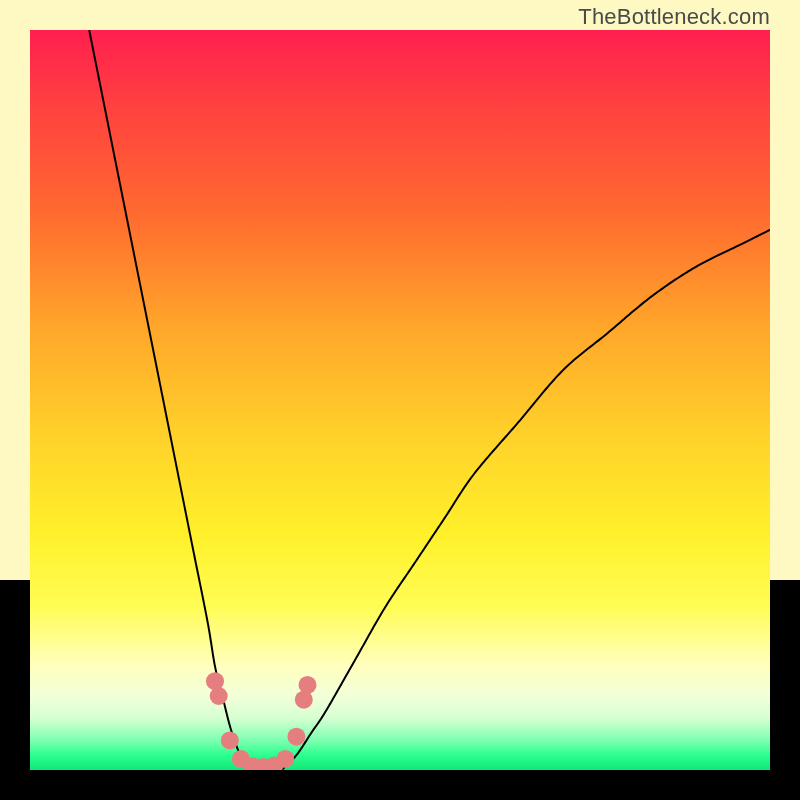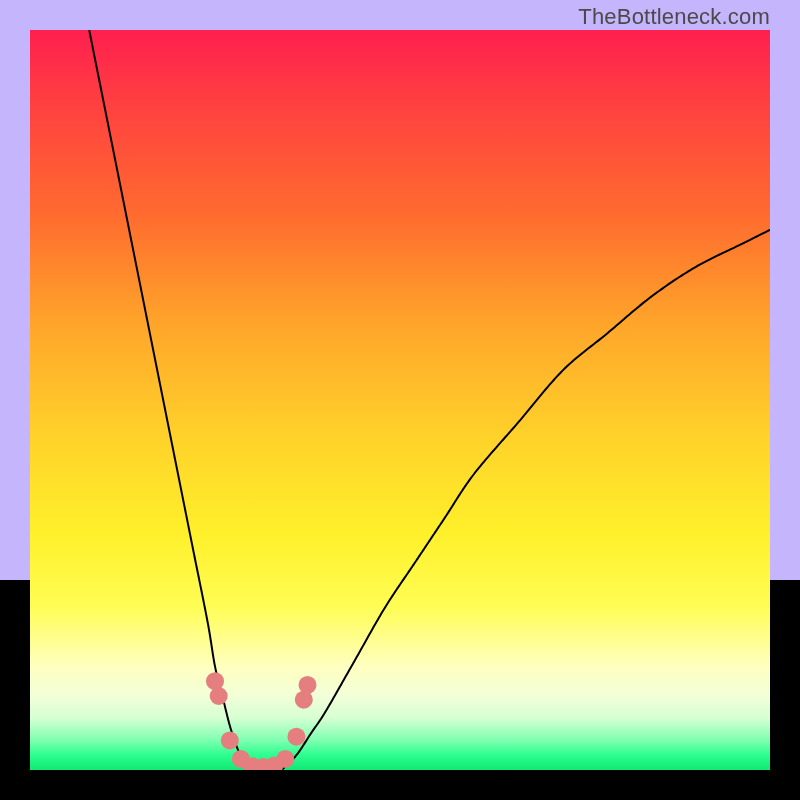--- a/index.html
+++ b/index.html
@@ -8,21 +8,21 @@
     width: 800px;
     height: 800px;
     background: #000;
     overflow: hidden;
     font-family: Arial, Helvetica, sans-serif;
   }
   .frame {
     position: relative;
     width: 800px;
     height: 580px;
-    background: #c4b5fd;
+    background: #fef9c3;
   }
   .plot-area {
     position: absolute;
     left: 30px;
     top: 30px;
     width: 740px;
     height: 740px;
     overflow: hidden;
   }
   .gradient-bg {

